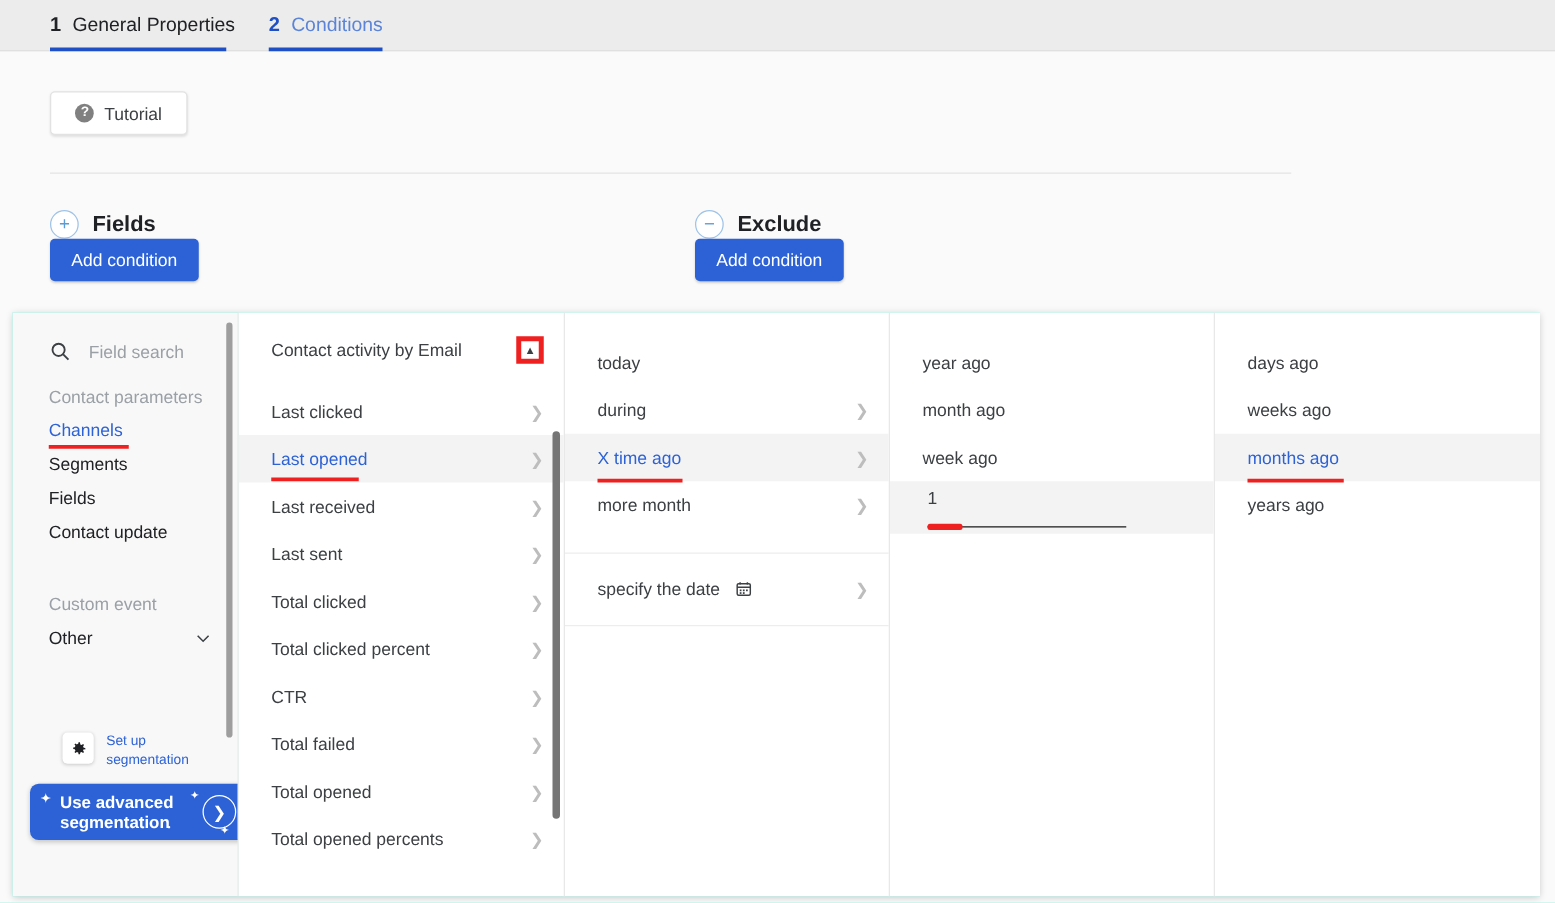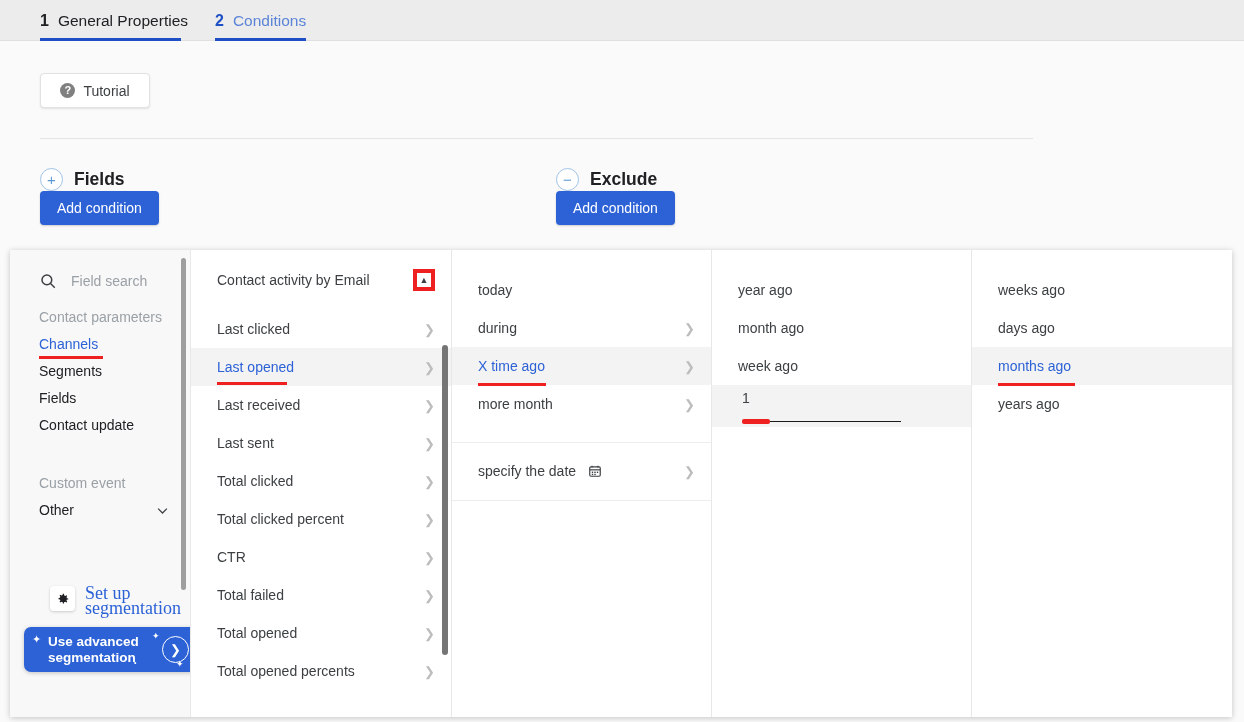--- a/index.html
+++ b/index.html
@@ -134,21 +134,21 @@
     display: flex; align-items: flex-start; gap: 10px;
     cursor: pointer;
   }
   .setup-row .gear {
     width: 25px; height: 25px; border-radius: 4px; background: #fff;
     box-shadow: 0 1px 3px rgba(0,0,0,0.18);
     display: flex; align-items: center; justify-content: center;
     flex: 0 0 auto;
   }
   .setup-row .txt {
-    font-size: 18px; color: #2c62d6; line-height: 15px; width: 88px; font-family: Liberation Serif, serif;
+    font-size: 11px; color: #2c62d6; line-height: 15px; width: 88px;
   }
   .advanced {
     position: absolute; left: 14px; top: 377px;
     width: 173px; height: 45px;
     background: #2c62d6; border-radius: 7px;
     display: flex; align-items: center;
     padding: 0 8px 0 12px; gap: 6px;
     cursor: pointer;
     box-shadow: 0 1px 4px rgba(0,0,0,0.22);
   }
@@ -428,24 +428,24 @@
       <div class="numrow">
         <div class="val">1</div>
         <div class="uline"></div>
         <div class="uline-red"></div>
       </div>
     </div>
 
     <div class="col col-unit2">
       <div style="height:21px;"></div>
       <div class="mitem">
+        <span>days ago</span>
+      </div>
+      <div class="mitem">
         <span>weeks ago</span>
-      </div>
-      <div class="mitem">
-        <span>days ago</span>
       </div>
       <div class="mitem sel">
         <span>months ago</span>
         <span class="rdl" style="width:77px; bottom:-1px;"></span>
       </div>
       <div class="mitem">
         <span>years ago</span>
       </div>
     </div>
 

